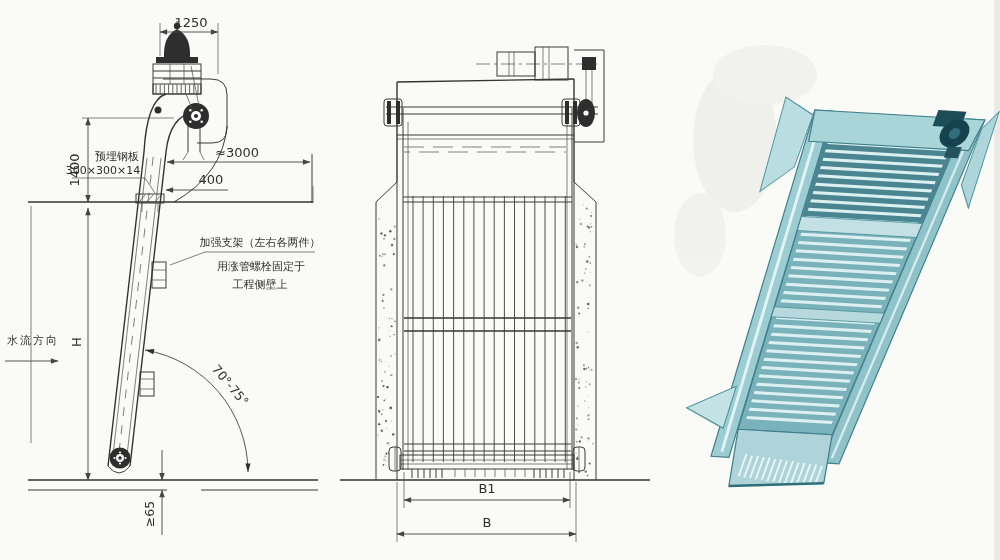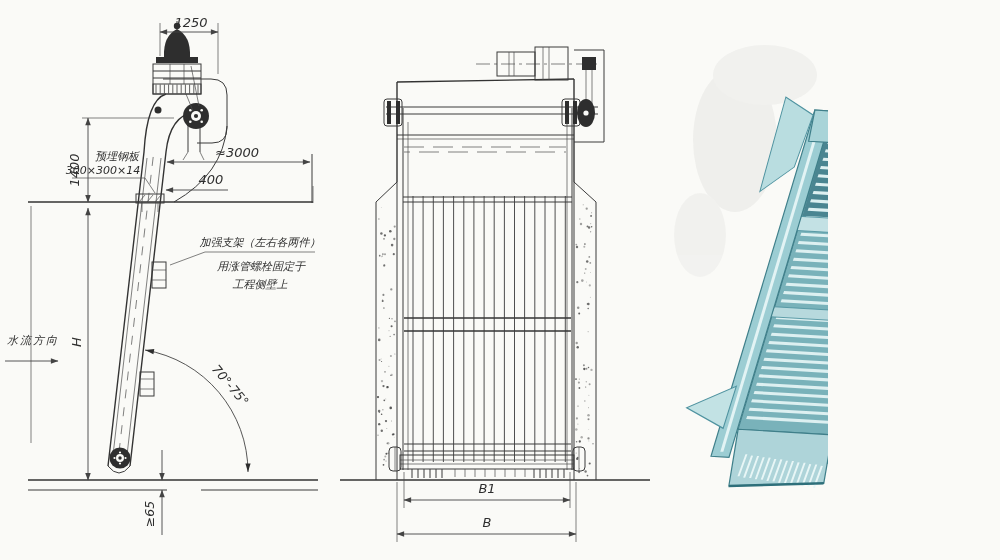--- a/index.html
+++ b/index.html
@@ -1,16 +1,16 @@
 <!DOCTYPE html>
 <html><head>
 <meta charset="utf-8">
 <style>
   html,body{margin:0;padding:0;background:#fafaf7;}
-  #stage{position:relative;width:828px;height:560px;overflow:hidden;background:#fafaf7;font-style:italic;}
+  #stage{position:relative;width:1000px;height:560px;overflow:hidden;background:#fafaf7;}
   #stage svg{position:absolute;top:0;}
   .ln{stroke:#3b3b3b;stroke-width:1;fill:none;}
   .lnb{stroke:#333;stroke-width:1.4;fill:none;}
   .thin{stroke:#4a4a4a;stroke-width:.7;fill:none;}
   .dim{stroke:#444;stroke-width:.9;fill:none;}
   .dk{fill:#2e2e2e;stroke:none;}
   .pp{fill:#fafaf7;stroke:none;}
   .txt{font-family:"DejaVu Sans","Liberation Sans",sans-serif;font-size:13px;fill:#2e2e2e;}
   .cn{font-size:11px;}
   .sm{font-size:12.5px;}

